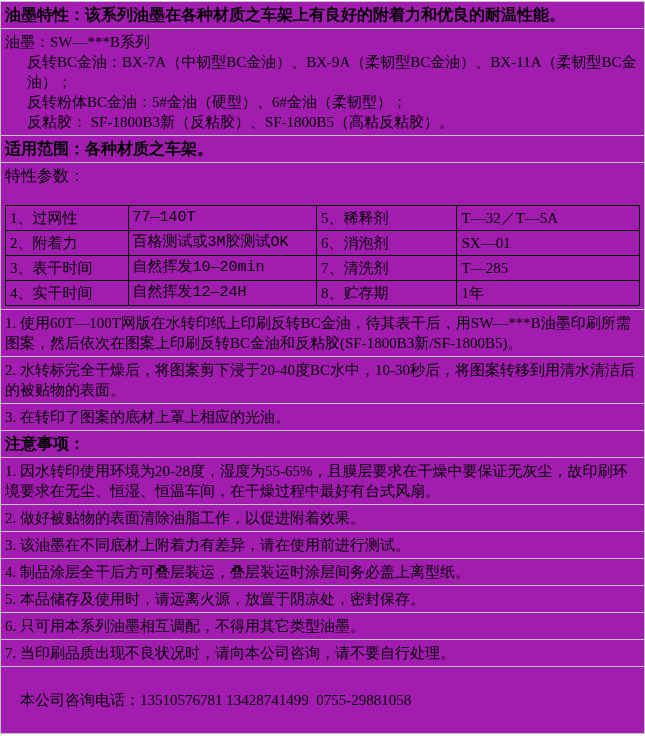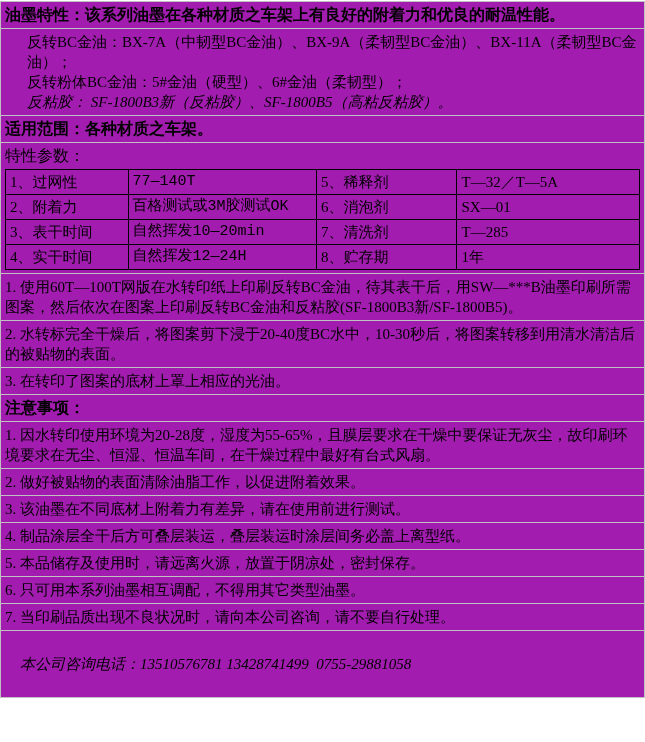--- a/index.html
+++ b/index.html
@@ -16,26 +16,26 @@
   .row {
     border-bottom:1px solid #c0c0c0;
     padding:3px 4px;
     line-height:20px;
     background:#a21caf;
   }
   .row:last-child { border-bottom:none; }
   .headline { font-weight:bold; font-size:16px; }
   .b { font-weight:normal; font-size:16px; }
   .indent { padding-left:22px; }
-  .pre { white-space:pre-wrap;font-style:italic; }
+  .pre { white-space:pre-wrap; }
   table.params {
     width:100%;
     border-collapse:collapse;
     table-layout:fixed;
-    margin-top:3px;
+    margin-top:19px;
   }
   table.params td {
     border:1px solid #000000;
     padding:2px 4px;
     line-height:20px;
     font-size:15px;
     overflow:hidden;
     white-space:nowrap;
   }
   td.c1 { width:19%; }
@@ -46,20 +46,21 @@
 </head>
 <body>
 
 <div class="doc">
 
   <div class="row headline">
     <span>油墨特性：</span><span>该系列油墨在各种材质之车架上有良好的附着力和优良的耐温性能。</span>
   </div>
 
   <div class="row">
+    <div>油墨：SW—***B系列</div>
     <div class="indent">反转BC金油：BX-7A（中韧型BC金油）、BX-9A（柔韧型BC金油）、BX-11A（柔韧型BC金油）；</div>
     <div class="indent">反转粉体BC金油：5#金油（硬型）、6#金油（柔韧型）；</div>
     <div class="indent pre">反粘胶： SF-1800B3新（反粘胶）、SF-1800B5（高粘反粘胶）。</div>
   </div>
 
   <div class="row headline">
     <span>适用范围：</span><span>各种材质之车架。</span>
   </div>
 
   <div class="row">

